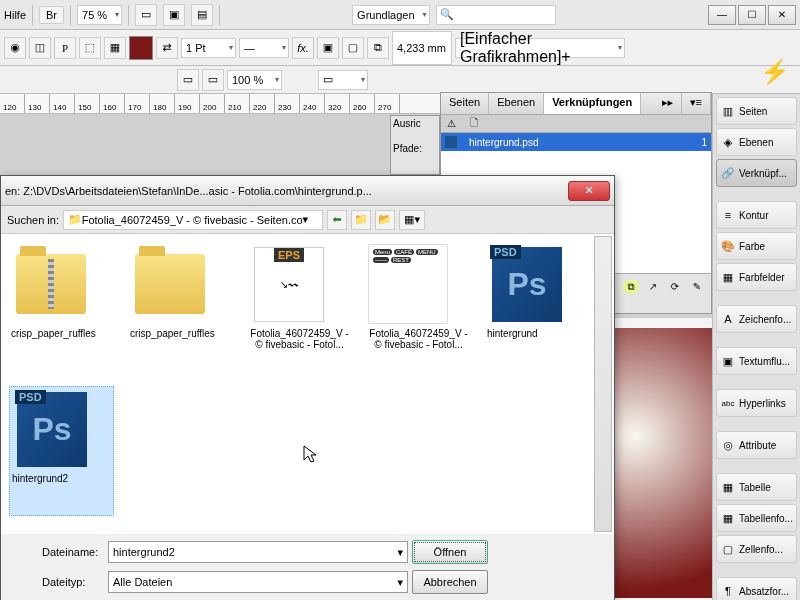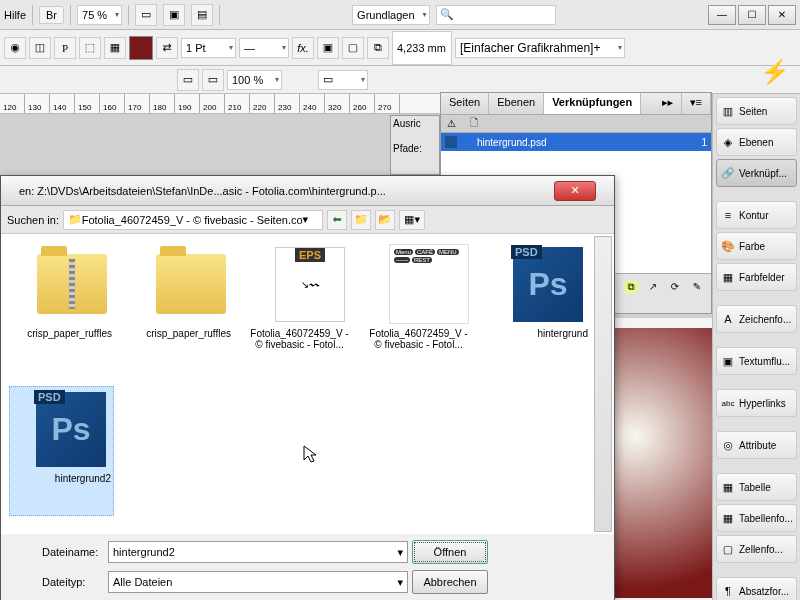--- a/index.html
+++ b/index.html
@@ -29,37 +29,37 @@
 .panel-sep { height: 8px; }
 .picon { width: 14px; height: 14px; flex-shrink: 0; display: flex; align-items: center; justify-content: center; font-size: 11px; }
 
 .links-panel { position: absolute; right: 88px; top: 92px; width: 272px; height: 222px; background: #e4e4e4; border: 1px solid #999; }
 .links-tabs { height: 22px; background: linear-gradient(#eee,#d8d8d8); border-bottom: 1px solid #aaa; display: flex; }
 .links-tab { padding: 3px 8px; font-size: 11px; border-right: 1px solid #bbb; cursor: pointer; }
 .links-tab.active { background: #fff; font-weight: bold; }
 .links-tab-ctrl { margin-left: auto; display: flex; }
 .links-header { height: 18px; background: #d0d0d0; border-bottom: 1px solid #aaa; display: flex; align-items: center; padding: 0 6px; font-size: 10px; }
 .links-list { height: 140px; background: #fff; overflow: auto; }
-.links-row { height: 18px; background: #2a6dd4; color: #fff; display: flex; align-items: center; padding: 0 4px; font-size: 10px; gap: 20px; }
+.links-row { height: 18px; background: #2a6dd4; color: #fff; display: flex; align-items: center; padding: 0 4px; font-size: 10px; gap: 12px; }
 .links-row .psd-ic { width: 12px; height: 12px; background: #1a5490; }
 .links-footer { height: 26px; border-top: 1px solid #aaa; display: flex; align-items: center; padding: 0 6px; font-size: 10px; gap: 6px; background: #e4e4e4; }
 .links-footer .spacer { flex: 1; }
 .link-ic { width: 16px; height: 14px; cursor: pointer; display: flex; align-items: center; justify-content: center; }
 .link-highlight { background: #e8f890; border-radius: 7px; padding: 1px 3px; }
 
 .ausricht { position: absolute; right: 360px; top: 115px; width: 50px; height: 60px; background: #e4e4e4; border: 1px solid #999; font-size: 10px; padding: 2px; }
 
 .file-dialog { position: absolute; left: 0; top: 175px; width: 615px; height: 425px; background: #f0f0f0; border: 1px solid #555; box-shadow: 2px 2px 8px rgba(0,0,0,0.3); }
-.dlg-title { height: 30px; background: linear-gradient(#fafafa,#dcdcdc); border-bottom: 1px solid #aaa; display: flex; align-items: center; padding: 0 18px; font-size: 11px; }
+.dlg-title { height: 30px; background: linear-gradient(#fafafa,#dcdcdc); border-bottom: 1px solid #aaa; display: flex; align-items: center; padding: 0 4px; font-size: 11px; }
 .dlg-close { margin-left: auto; width: 42px; height: 20px; background: linear-gradient(#e77,#c33); border: 1px solid #933; border-radius: 3px; color: #fff; display: flex; align-items: center; justify-content: center; font-size: 11px; cursor: pointer; }
 .dlg-toolbar { height: 28px; background: #e8e8e8; border-bottom: 1px solid #ccc; display: flex; align-items: center; padding: 0 6px; gap: 4px; font-size: 11px; }
 .dlg-path { flex: 1; max-width: 260px; height: 20px; border: 1px solid #ccc; background: #fff; padding: 0 4px; display: flex; align-items: center; overflow: hidden; white-space: nowrap; text-overflow: ellipsis; }
 .dlg-body { height: 300px; background: #fff; padding: 8px; display: flex; flex-wrap: wrap; gap: 14px; align-content: flex-start; position: relative; overflow: hidden; }
 .dlg-body::after { content: ""; position: absolute; right: 2px; top: 2px; bottom: 2px; width: 16px; background: linear-gradient(#eee,#ddd); border: 1px solid #bbb; }
-.file-item { width: 105px; height: 130px; display: flex; flex-direction: column; align-items: flex-end; font-size: 10px; text-align: center; cursor: pointer; padding: 2px; }
+.file-item { width: 105px; height: 130px; display: flex; flex-direction: column; align-items: flex-start; font-size: 10px; text-align: center; cursor: pointer; padding: 2px; }
 .file-item.selected { background: #cde6ff; border: 1px dotted #6aa6e0; }
 .file-thumb { width: 80px; height: 80px; margin-bottom: 4px; display: flex; align-items: center; justify-content: center; position: relative; }
 .psd-file { width: 70px; height: 75px; background: linear-gradient(135deg,#1a5394,#0e3a6e); position: relative; display: flex; align-items: center; justify-content: center; }
 .psd-badge { position: absolute; top: -2px; left: -2px; background: #0b2d52; color: #8db8e0; font-size: 11px; font-weight: bold; padding: 1px 4px; }
 .psd-ps { color: #8db8e0; font-size: 32px; font-weight: bold; }
 .folder-ic { width: 70px; height: 60px; background: linear-gradient(#f8e388,#e8c050); border-radius: 3px; position: relative; }
 .folder-ic::before { content: ""; position: absolute; top: -8px; left: 4px; width: 26px; height: 10px; background: #e8c050; border-radius: 2px 2px 0 0; }
 .folder-zip { background: linear-gradient(#f8e388,#e8c050); }
 .folder-zip::after { content: ""; position: absolute; left: 32px; top: 5px; width: 6px; height: 50px; background: repeating-linear-gradient(#888 0 3px, #ccc 3px 6px); }
 .eps-ic { width: 70px; height: 75px; background: #fff; border: 1px solid #ccc; text-align: center; }
@@ -114,21 +114,21 @@
   <div class="icon-sq">▦</div>
   <div class="swatch"></div>
   <div class="icon-sq">⇄</div>
   <div class="drop-sm" style="width:55px">1 Pt</div>
   <div class="drop-sm" style="width:50px">—</div>
   <div class="icon-sq" style="font-style:italic">fx.</div>
   <div class="icon-sq">▣</div>
   <div class="icon-sq">▢</div>
   <div class="icon-sq">⧉</div>
   <input class="input-sm" value="4,233 mm" style="">
-  <div class="drop-sm" style="width:170px;font-size:12px">[Einfacher Grafikrahmen]+</div>
+  <div class="drop-sm" style="width:170px;font-size:16px">[Einfacher Grafikrahmen]+</div>
   <span class="bolt">⚡</span>
 </div>
 <div class="toolbar3">
   <div style="width:170px"></div>
   <div class="icon-sq">▭</div>
   <div class="icon-sq">▭</div>
   <div class="drop-sm" style="width:55px">100 %</div>
   <div style="width:30px"></div>
   <div class="drop-sm" style="width:50px">▭</div>
 </div>

